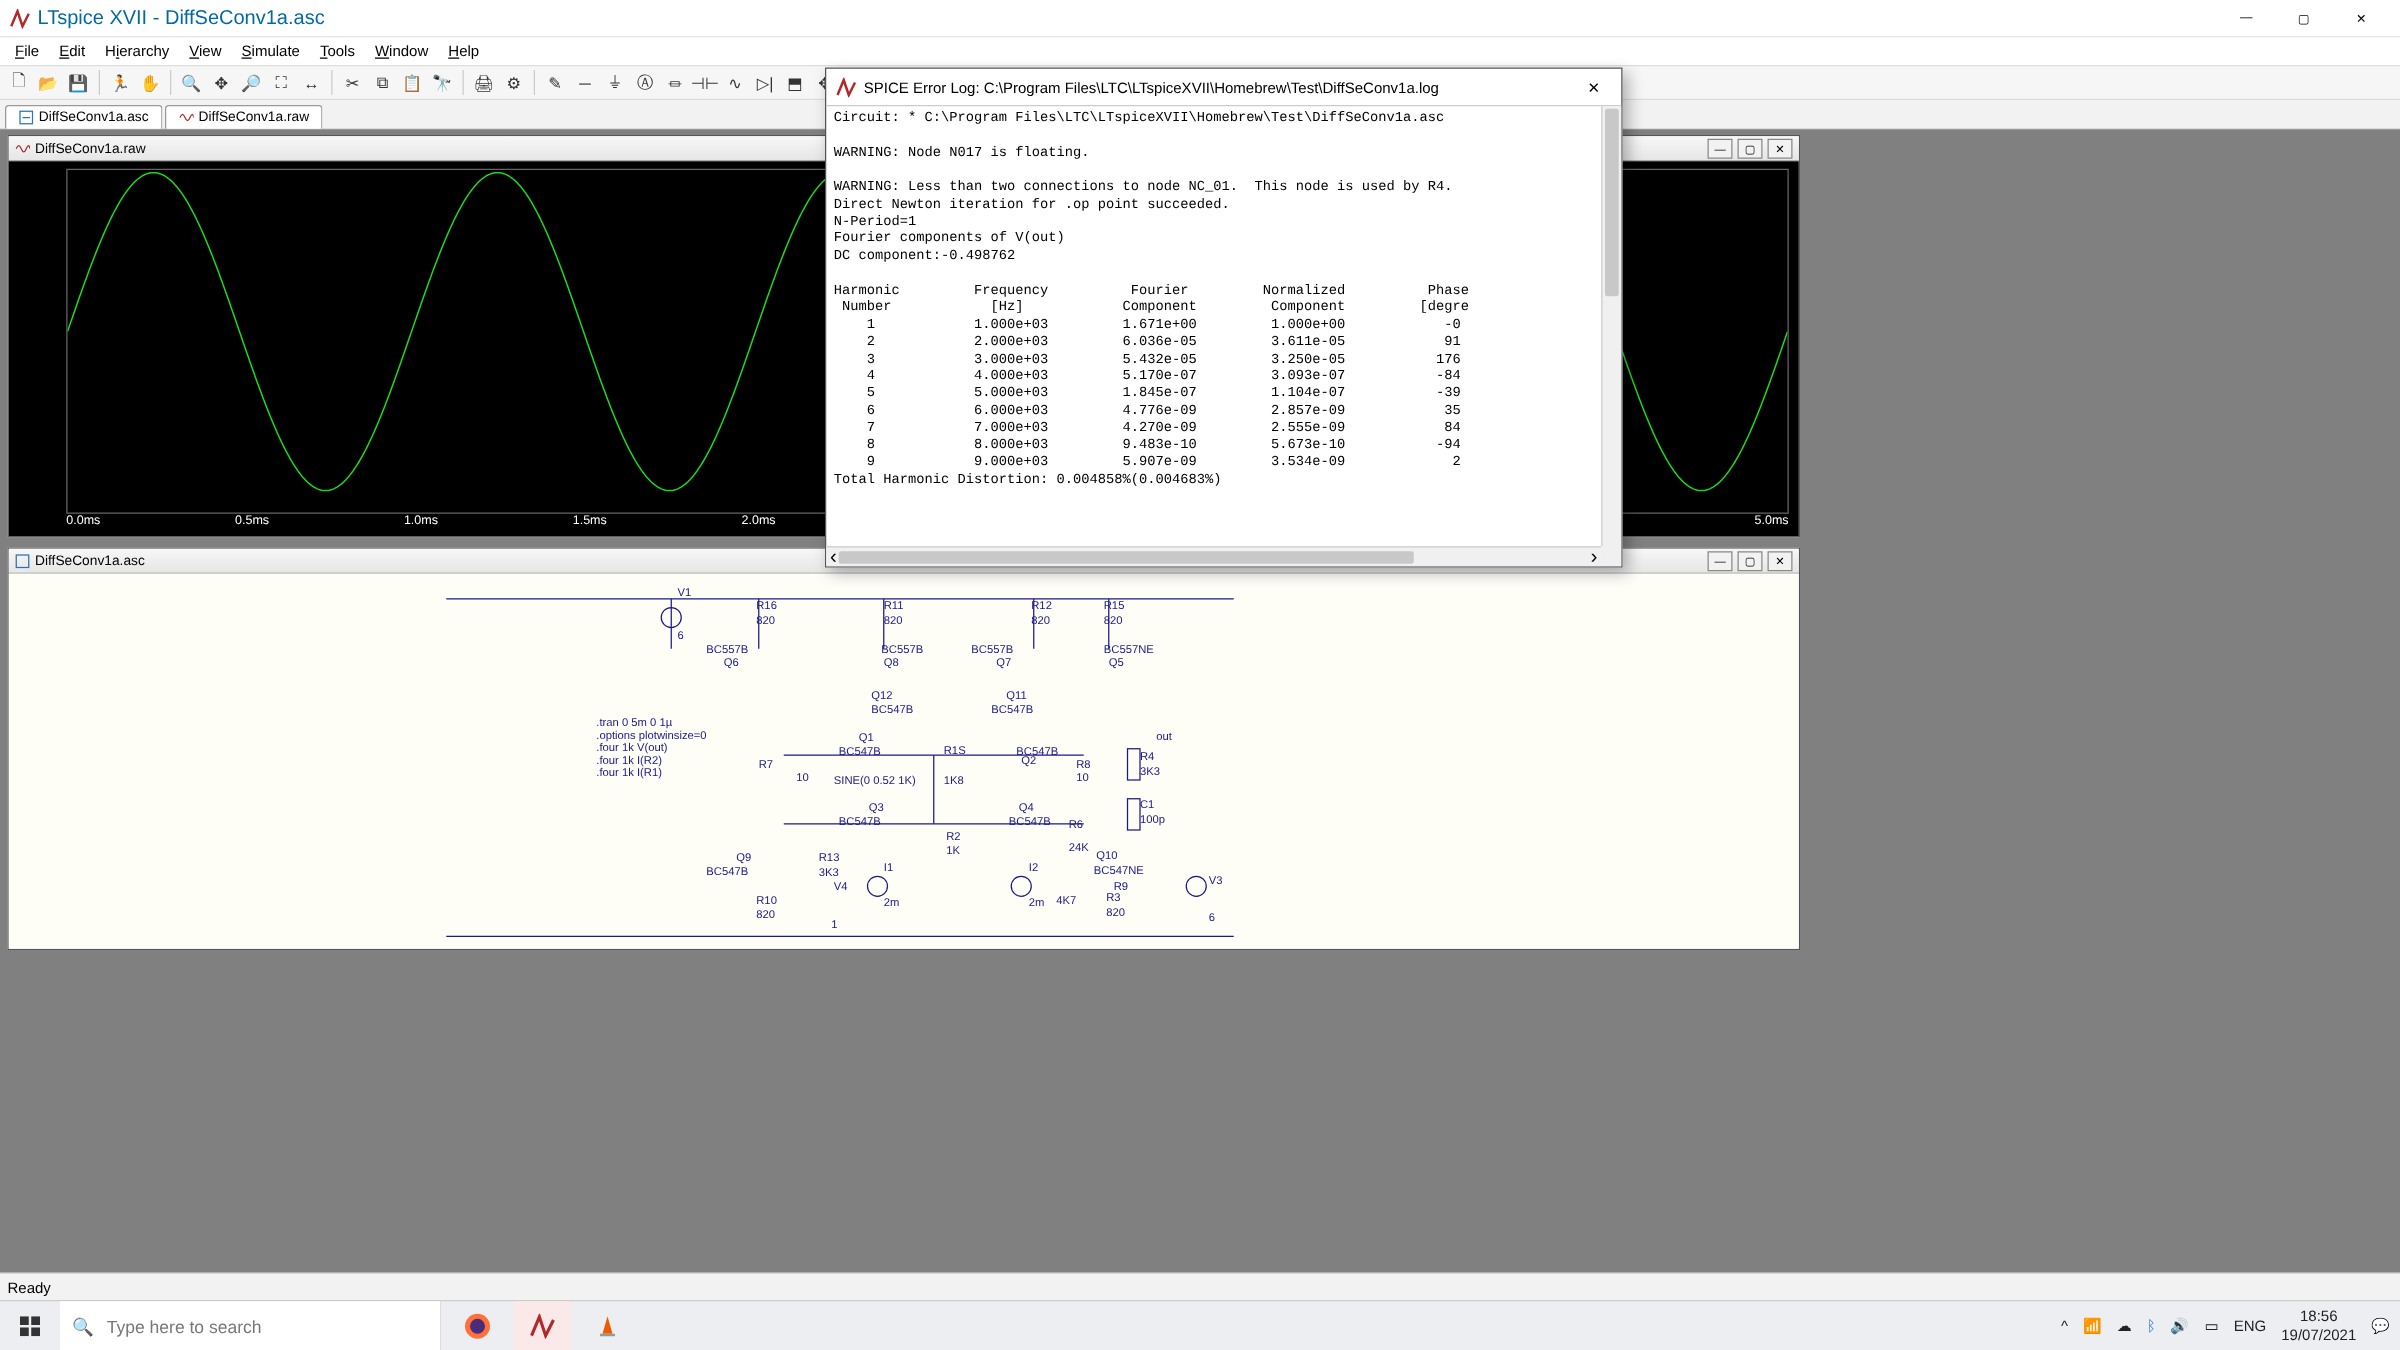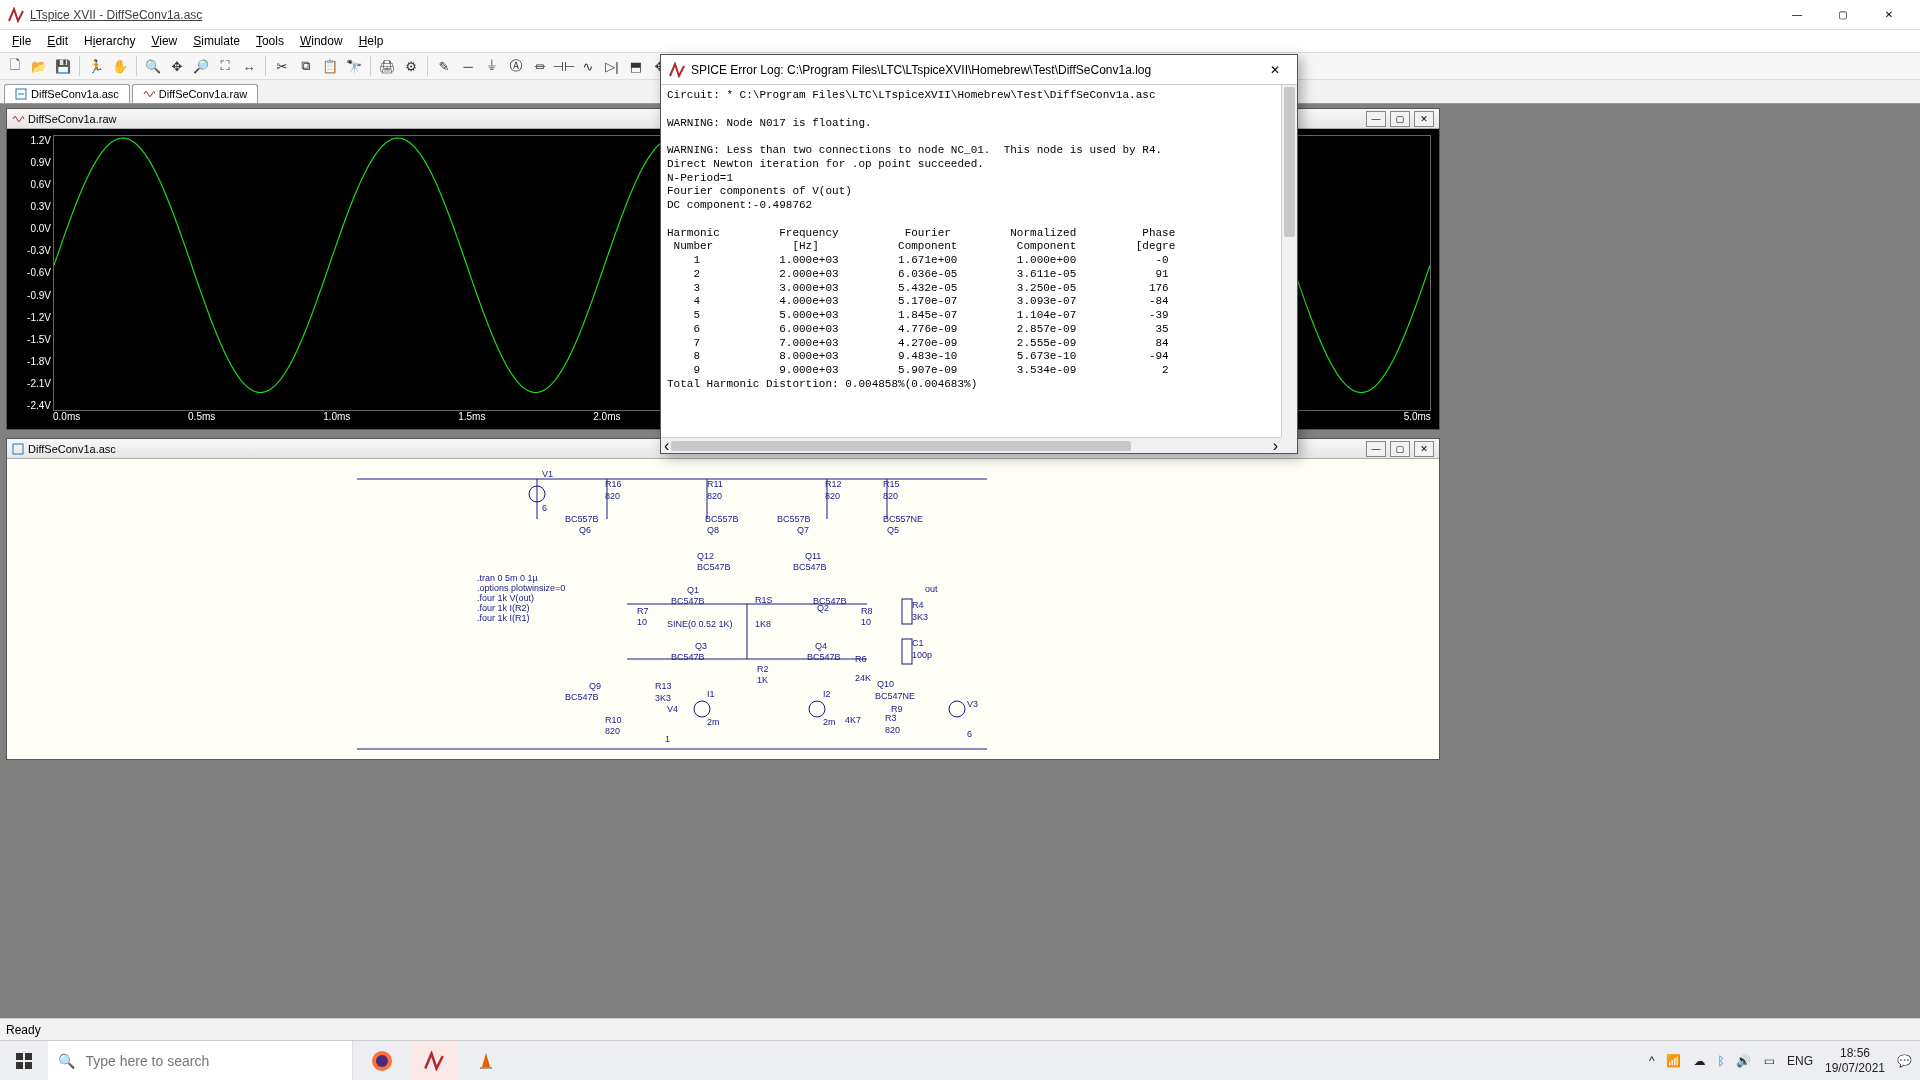--- a/index.html
+++ b/index.html
@@ -1,19 +1,19 @@
 <!DOCTYPE html>
 <html><head>
 <meta charset="utf-8">
 <style>
   * { box-sizing: border-box; margin: 0; padding: 0; font-family: "Segoe UI", Tahoma, sans-serif; }
   html, body { width: 1920px; height: 1080px; overflow: hidden; background: #fff; }
   .titlebar { height: 30px; background: #fff; display: flex; align-items: center; padding: 0 8px; border-bottom: 1px solid #ddd; }
   .titlebar .app-icon { width: 16px; height: 16px; margin-right: 6px; color: #b02a2a; }
-  .titlebar .title { font-size: 12px; color: #404040; flex: 1; text-decoration: underline; }
+  .titlebar .title { font-size: 16px; color: #0369a1; flex: 1; }
   .titlebar .win-controls { display: flex; }
   .titlebar .win-controls div { width: 46px; height: 30px; display: flex; align-items: center; justify-content: center; font-size: 10px; color: #000; }
   .menubar { height: 22px; display: flex; align-items: center; padding: 0 4px; font-size: 12px; background: #fff; }
   .menubar .menu { padding: 2px 8px; }
   .menubar .menu u { text-decoration: underline; }
   .toolbar { height: 28px; display: flex; align-items: center; padding: 2px 4px; border-top: 1px solid #ddd; border-bottom: 1px solid #ddd; background: #f6f6f6; gap: 2px; }
   .toolbar .tool { width: 22px; height: 22px; display: flex; align-items: center; justify-content: center; font-size: 13px; color: #333; border: 1px solid transparent; }
   .toolbar .sep { width: 1px; height: 20px; background: #ccc; margin: 0 3px; }
   .tabs { height: 24px; display: flex; align-items: flex-end; padding: 0 4px; background: #f2f2f2; border-bottom: 1px solid #999; font-size: 11px; }
   .tabs .tab { padding: 3px 10px; background: #fff; border: 1px solid #999; border-bottom: none; margin-right: 2px; border-radius: 3px 3px 0 0; display: flex; align-items: center; gap: 4px; }
@@ -148,35 +148,20 @@
       <svg width="12" height="12" viewBox="0 0 12 12">
           <path d="M1 6 Q3 1 5 6 T9 6 T12 6" fill="none" stroke="#b02a2a"></path>
         </svg>
       <span>DiffSeConv1a.raw</span>
       <div class="spacer"></div>
       <div class="pc">—</div>
       <div class="pc">▢</div>
       <div class="pc">✕</div>
     </div>
     <div class="waveform-body">
-      <div class="yaxis">
-        <span>1.2V</span>
-          <span>0.9V</span>
-          <span>0.6V</span>
-          <span>0.3V</span>
-          <span>0.0V</span>
-          <span>-0.3V</span>
-          <span>-0.6V</span>
-          <span>-0.9V</span>
-          <span>-1.2V</span>
-          <span>-1.5V</span>
-          <span>-1.8V</span>
-          <span>-2.1V</span>
-          <span>-2.4V</span>
-      </div>
       <div class="plot-area">
         <svg class="sine" width="100%" height="100%" viewBox="0 0 1380 278" preserveAspectRatio="none">
           <path id="sine-path" d="M0 131.18217666666666 L1 128.24485155397787 L2 125.30904865221424 L3 122.37628938344511 L4 119.44809359243692 L5 116.52597875902345 L6 113.61145921170214 L7 110.70604534286272 L8 107.8112428260564 L9 104.92855183570987 L10 102.05946626968984 L11 99.20547297511948 L12 96.36805097784952 L13 93.54867071598179 L14 90.74879327784407 L15 87.96986964480956 L16 85.21333993935428 L17 82.48063267874221 L18 79.77316403472406 L19 77.09233709963434 L20 74.43954115926621 L21 71.81615097290165 L22 69.22352606086932 L23 66.66300999999999 L24 64.13592972734435 L25 61.64359485251401 L26 59.18729697900187 L27 56.7683090348344 L28 54.387884612901416 L29 52.04725732130635 L30 49.74764014407333 L31 47.490224812541726 L32 45.27618118777505 L33 43.10665665430355 L34 40.98277552551457 L35 38.90563846099934 L36 36.876321896157975 L37 34.895877484357726 L38 32.965331551934526 L39 31.085684566319486 L40 29.25791061756641 L41 27.48295691354869 L42 25.76174328908752 L43 24.095161729265783 L44 22.48407590717389 L45 20.929320736328634 L46 19.431701937995683 L47 17.991995623639866 L48 16.61094789272147 L49 15.28927444604426 L50 14.027660214857804 L51 12.826759005905501 L52 11.687193162601886 L53 10.609553242515574 L54 9.594397711324234 L55 8.64225265340093 L56 7.753611499181147 L57 6.928934769452212 L58 6.168649836697398 L59 5.473150703618671 L60 4.8427977989525175 L61 4.277917790684626 L62 3.7788034167609226 L63 3.345713333381923 L64 2.978871980958786 L65 2.6784694678020173 L66 2.444661471601478 L67 2.2775691587489746 L68 2.1772791215470306 L69 2.1438433333332796 L70 2.1772791215470306 L71 2.2775691587489746 L72 2.444661471601478 L73 2.6784694678020173 L74 2.978871980958786 L75 3.345713333381923 L76 3.7788034167609226 L77 4.277917790684626 L78 4.8427977989525175 L79 5.473150703618671 L80 6.168649836697398 L81 6.928934769452212 L82 7.753611499181147 L83 8.64225265340093 L84 9.594397711324234 L85 10.609553242515574 L86 11.687193162601886 L87 12.826759005905444 L88 14.027660214857747 L89 15.28927444604426 L90 16.61094789272147 L91 17.991995623639866 L92 19.431701937995626 L93 20.929320736328634 L94 22.48407590717389 L95 24.095161729265783 L96 25.76174328908752 L97 27.482956913548662 L98 29.25791061756641 L99 31.085684566319486 L100 32.965331551934526 L101 34.8958774843577 L102 36.876321896157975 L103 38.90563846099934 L104 40.98277552551457 L105 43.10665665430355 L106 45.27618118777511 L107 47.490224812541754 L108 49.74764014407336 L109 52.04725732130635 L110 54.387884612901416 L111 56.76830903483432 L112 59.18729697900187 L113 61.643594852513985 L114 64.13592972734432 L115 66.66300999999996 L116 69.22352606086929 L117 71.81615097290165 L118 74.43954115926618 L119 77.0923370996343 L120 79.77316403472403 L121 82.48063267874221 L122 85.21333993935423 L123 87.96986964480953 L124 90.74879327784404 L125 93.54867071598181 L126 96.36805097784952 L127 99.20547297511948 L128 102.0594662696898 L129 104.9285518357099 L130 107.81124282605634 L131 110.70604534286275 L132 113.61145921170214 L133 116.52597875902345 L134 119.44809359243695 L135 122.37628938344514 L136 125.30904865221427 L137 128.24485155397787 L138 131.18217666666663 L139 134.11950177935543 L140 137.05530468111905 L141 139.98806394988821 L142 142.91625974089638 L143 145.83837457430985 L144 148.75289412163113 L145 151.65830799047055 L146 154.55311050727693 L147 157.43580149762337 L148 160.3048870636434 L149 163.15888035821374 L150 165.9963023554838 L151 168.81568261735146 L152 171.61556005548923 L153 174.39448368852374 L154 177.15101339397907 L155 179.88372065459114 L156 182.5911892986092 L157 185.27201623369893 L158 187.92481217406709 L159 190.54820236043162 L160 193.14082727246398 L161 195.70134333333334 L162 198.22842360598898 L163 200.72075848081928 L164 203.17705635433146 L165 205.59604429849892 L166 207.9764687204319 L167 210.31709601202695 L168 212.61671318925994 L169 214.8741285207916 L170 217.08817214555825 L171 219.25769667902978 L172 221.38157780781873 L173 223.45871487233396 L174 225.4880314371753 L175 227.46847584897563 L176 229.39902178139874 L177 231.27866876701387 L178 233.10644271576692 L179 234.88139641978458 L180 236.60261004424575 L181 238.26919160406757 L182 239.8802774261594 L183 241.43503259700464 L184 242.93265139533761 L185 244.37235770969346 L186 245.7534054406118 L187 247.0750788872891 L188 248.33669311847555 L189 249.53759432742783 L190 250.6771601707314 L191 251.7548000908177 L192 252.76995562200906 L193 253.7221006799324 L194 254.61074183415215 L195 255.4354185638811 L196 256.19570349663593 L197 256.8912026297146 L198 257.5215555343808 L199 258.0864355426487 L200 258.58554991657235 L201 259.0186399999514 L202 259.38548135237454 L203 259.68588386553125 L204 259.91969186173185 L205 260.0867841745843 L206 260.1870742117863 L207 260.22051 L208 260.1870742117863 L209 260.0867841745843 L210 259.91969186173185 L211 259.68588386553125 L212 259.38548135237454 L213 259.0186399999514 L214 258.58554991657235 L215 258.0864355426487 L216 257.5215555343808 L217 256.89120262971466 L218 256.19570349663593 L219 255.43541856388114 L220 254.61074183415215 L221 253.7221006799324 L222 252.76995562200912 L223 251.75480009081775 L224 250.67716017073144 L225 249.53759432742783 L226 248.33669311847555 L227 247.07507888728907 L228 245.75340544061189 L229 244.37235770969343 L230 242.9326513953377 L231 241.4350325970046 L232 239.88027742615944 L233 238.26919160406757 L234 236.60261004424578 L235 234.88139641978464 L236 233.10644271576695 L237 231.2786687670138 L238 229.39902178139883 L239 227.46847584897552 L240 225.4880314371754 L241 223.45871487233393 L242 221.38157780781876 L243 219.25769667902972 L244 217.08817214555836 L245 214.87412852079157 L246 212.61671318926 L247 210.31709601202695 L248 207.97646872043197 L249 205.59604429849895 L250 203.17705635433143 L251 200.72075848081937 L252 198.22842360598895 L253 195.7013433333334 L254 193.14082727246404 L255 190.54820236043173 L256 187.9248121740671 L257 185.27201623369908 L258 182.5911892986092 L259 179.88372065459112 L260 177.1510133939791 L261 174.3944836885238 L262 171.6155600554892 L263 168.81568261735157 L264 165.9963023554838 L265 163.15888035821388 L266 160.30488706364355 L267 157.43580149762354 L268 154.55311050727687 L269 151.65830799047058 L270 148.75289412163113 L271 145.83837457431 L272 142.9162597408964 L273 139.98806394988824 L274 137.05530468111905 L275 134.11950177935552 L276 131.1821766666667 L277 128.24485155397784 L278 125.3090486522143 L279 122.37628938344511 L280 119.44809359243689 L281 116.52597875902339 L282 113.61145921170214 L283 110.70604534286292 L284 107.81124282605649 L285 104.92855183570992 L286 102.05946626968984 L287 99.20547297511962 L288 96.36805097784955 L289 93.54867071598179 L290 90.74879327784416 L291 87.96986964480956 L292 85.21333993935426 L293 82.48063267874224 L294 79.77316403472415 L295 77.0923370996343 L296 74.43954115926638 L297 71.81615097290165 L298 69.22352606086943 L299 66.66300999999987 L300 64.1359297273444 L301 61.64359485251401 L302 59.18729697900193 L303 56.76830903483443 L304 54.38788461290136 L305 52.04725732130643 L306 49.74764014407333 L307 47.4902248125417 L308 45.276181187774995 L309 43.10665665430355 L310 40.98277552551451 L311 38.905638460999285 L312 36.87632189615806 L313 34.89587748435767 L314 32.96533155193458 L315 31.085684566319543 L316 29.25791061756641 L317 27.48295691354872 L318 25.761743289087576 L319 24.095161729265783 L320 22.48407590717389 L321 20.929320736328634 L322 19.431701937995626 L323 17.991995623639923 L324 16.61094789272147 L325 15.289274446044317 L326 14.027660214857804 L327 12.826759005905501 L328 11.687193162601943 L329 10.609553242515574 L330 9.59439771132429 L331 8.64225265340093 L332 7.753611499181147 L333 6.928934769452212 L334 6.168649836697398 L335 5.473150703618671 L336 4.8427977989525175 L337 4.277917790684683 L338 3.7788034167609226 L339 3.345713333381923 L340 2.978871980958786 L341 2.678469467802074 L342 2.444661471601421 L343 2.2775691587489746 L344 2.1772791215470306 L345 2.1438433333332796 L346 2.1772791215470306 L347 2.2775691587489746 L348 2.444661471601421 L349 2.6784694678020173 L350 2.978871980958786 L351 3.345713333381923 L352 3.7788034167609226 L353 4.277917790684626 L354 4.8427977989525175 L355 5.473150703618671 L356 6.168649836697455 L357 6.928934769452155 L358 7.7536114991810905 L359 8.642252653400874 L360 9.594397711324234 L361 10.609553242515574 L362 11.687193162601943 L363 12.826759005905444 L364 14.027660214857747 L365 15.289274446044203 L366 16.61094789272147 L367 17.99199562363981 L368 19.43170193799557 L369 20.929320736328634 L370 22.484075907173974 L371 24.095161729265783 L372 25.761743289087462 L373 27.482956913548634 L374 29.257910617566495 L375 31.085684566319486 L376 32.965331551934526 L377 34.895877484357754 L378 36.87632189615789 L379 38.90563846099931 L380 40.98277552551457 L381 43.10665665430358 L382 45.27618118777497 L383 47.49022481254161 L384 49.74764014407327 L385 52.04725732130652 L386 54.387884612901416 L387 56.76830903483446 L388 59.187296979001815 L389 61.64359485251396 L390 64.13592972734412 L391 66.66300999999982 L392 69.22352606086937 L393 71.81615097290177 L394 74.43954115926616 L395 77.09233709963434 L396 79.77316403472409 L397 82.48063267874227 L398 85.2133399393542 L399 87.9698696448095 L400 90.74879327784407 L401 93.54867071598181 L402 96.36805097784935 L403 99.20547297511939 L404 102.05946626968978 L405 104.92855183570987 L406 107.81124282605617 L407 110.70604534286284 L408 113.61145921170228 L409 116.52597875902342 L410 119.44809359243692 L411 122.37628938344494 L412 125.30904865221413 L413 128.24485155397753 L414 131.1821766666666 L415 134.11950177935546 L416 137.05530468111908 L417 139.98806394988807 L418 142.91625974089635 L419 145.8383745743098 L420 148.75289412163116 L421 151.6583079904704 L422 154.5531105072768 L423 157.43580149762334 L424 160.30488706364366 L425 163.15888035821382 L426 165.99630235548364 L427 168.8156826173514 L428 171.61556005548937 L429 174.39448368852374 L430 177.15101339397904 L431 179.88372065459117 L432 182.59118929860935 L433 185.2720162336989 L434 187.92481217406706 L435 190.54820236043167 L436 193.14082727246407 L437 195.70134333333323 L438 198.2284236059889 L439 200.72075848081948 L440 203.17705635433146 L441 205.59604429849878 L442 207.97646872043185 L443 210.31709601202687 L444 212.61671318925977 L445 214.87412852079143 L446 217.08817214555827 L447 219.25769667902983 L448 221.3815778078187 L449 223.45871487233393 L450 225.48803143717535 L451 227.46847584897563 L452 229.39902178139874 L453 231.27866876701378 L454 233.1064427157669 L455 234.88139641978464 L456 236.60261004424567 L457 238.2691916040675 L458 239.8802774261594 L459 241.43503259700464 L460 242.93265139533756 L461 244.37235770969346 L462 245.75340544061189 L463 247.07507888728907 L464 248.33669311847552 L465 249.53759432742774 L466 250.67716017073138 L467 251.75480009081778 L468 252.76995562200906 L469 253.7221006799324 L470 254.61074183415215 L471 255.4354185638811 L472 256.19570349663593 L473 256.8912026297146 L474 257.5215555343808 L475 258.0864355426487 L476 258.58554991657235 L477 259.0186399999514 L478 259.38548135237454 L479 259.68588386553125 L480 259.91969186173185 L481 260.0867841745843 L482 260.1870742117863 L483 260.22051 L484 260.1870742117863 L485 260.0867841745843 L486 259.91969186173185 L487 259.68588386553125 L488 259.38548135237454 L489 259.0186399999514 L490 258.58554991657235 L491 258.0864355426487 L492 257.5215555343808 L493 256.8912026297146 L494 256.19570349663593 L495 255.43541856388117 L496 254.61074183415224 L497 253.72210067993242 L498 252.7699556220091 L499 251.7548000908178 L500 250.6771601707314 L501 249.53759432742777 L502 248.33669311847558 L503 247.0750788872891 L504 245.75340544061183 L505 244.3723577096934 L506 242.93265139533773 L507 241.4350325970047 L508 239.88027742615944 L509 238.26919160406754 L510 236.60261004424584 L511 234.88139641978472 L512 233.10644271576695 L513 231.27866876701387 L514 229.39902178139891 L515 227.46847584897557 L516 225.48803143717527 L517 223.458714872334 L518 221.3815778078188 L519 219.25769667902992 L520 217.08817214555836 L521 214.87412852079152 L522 212.61671318926003 L523 210.31709601202698 L524 207.9764687204319 L525 205.5960442984989 L526 203.17705635433154 L527 200.72075848081943 L528 198.228423605989 L529 195.7013433333333 L530 193.14082727246415 L531 190.5482023604318 L532 187.92481217406714 L533 185.27201623369902 L534 182.59118929860944 L535 179.8837206545913 L536 177.15101339397893 L537 174.39448368852385 L538 171.61556005548925 L539 168.81568261735148 L540 165.99630235548375 L541 163.15888035821393 L542 160.30488706364378 L543 157.43580149762346 L544 154.55311050727693 L545 151.65830799047075 L546 148.75289412163127 L547 145.83837457430968 L548 142.91625974089644 L549 139.9880639498884 L550 137.05530468111922 L551 134.11950177935555 L552 131.18217666666672 L553 128.24485155397812 L554 125.30904865221424 L555 122.37628938344506 L556 119.448093592437 L557 116.52597875902373 L558 113.61145921170217 L559 110.70604534286295 L560 107.81124282605631 L561 104.92855183570995 L562 102.0594662696897 L563 99.20547297511953 L564 96.36805097784946 L565 93.54867071598196 L566 90.74879327784441 L567 87.96986964480959 L568 85.21333993935454 L569 82.48063267874215 L570 79.7731640347242 L571 77.09233709963442 L572 74.4395411592663 L573 71.81615097290165 L574 69.22352606086949 L575 66.66300999999993 L576 64.13592972734443 L577 61.643594852513814 L578 59.18729697900187 L579 56.76830903483432 L580 54.3878846129015 L581 52.0472573213066 L582 49.74764014407336 L583 47.490224812541555 L584 45.27618118777505 L585 43.106656654303634 L586 40.982775525514626 L587 38.90563846099937 L588 36.87632189615812 L589 34.89587748435784 L590 32.96533155193447 L591 31.085684566319543 L592 29.25791061756658 L593 27.48295691354869 L594 25.76174328908752 L595 24.09516172926584 L596 22.48407590717403 L597 20.92932073632869 L598 19.431701937995513 L599 17.991995623639866 L600 16.610947892721526 L601 15.28927444604426 L602 14.027660214857804 L603 12.826759005905615 L604 11.687193162601943 L605 10.609553242515517 L606 9.59439771132429 L607 8.642252653401044 L608 7.753611499181147 L609 6.928934769452269 L610 6.168649836697455 L611 5.473150703618728 L612 4.8427977989525175 L613 4.277917790684683 L614 3.7788034167609226 L615 3.345713333381923 L616 2.978871980958729 L617 2.6784694678020173 L618 2.444661471601421 L619 2.2775691587489746 L620 2.1772791215470306 L621 2.1438433333332796 L622 2.1772791215470306 L623 2.2775691587489746 L624 2.444661471601421 L625 2.6784694678020173 L626 2.978871980958843 L627 3.345713333381923 L628 3.7788034167609226 L629 4.277917790684626 L630 4.842797798952461 L631 5.473150703618614 L632 6.168649836697398 L633 6.928934769452212 L634 7.7536114991810905 L635 8.642252653400874 L636 9.594397711324234 L637 10.609553242515688 L638 11.687193162601943 L639 12.826759005905444 L640 14.027660214857747 L641 15.289274446044317 L642 16.61094789272147 L643 17.99199562363981 L644 19.431701937995683 L645 20.929320736328634 L646 22.484075907173718 L647 24.095161729265783 L648 25.761743289087576 L649 27.482956913548605 L650 29.25791061756624 L651 31.085684566319486 L652 32.96533155193438 L653 34.895877484357726 L654 36.87632189615786 L655 38.905638460999285 L656 40.98277552551451 L657 43.10665665430355 L658 45.27618118777491 L659 47.490224812541754 L660 49.74764014407327 L661 52.04725732130615 L662 54.38788461290136 L663 56.76830903483443 L664 59.187296979001786 L665 61.64359485251373 L666 64.13592972734432 L667 66.66300999999979 L668 69.22352606086937 L669 71.81615097290154 L670 74.43954115926616 L671 77.0923370996343 L672 79.77316403472406 L673 82.48063267874204 L674 85.21333993935394 L675 87.96986964480948 L676 90.74879327784427 L677 93.54867071598181 L678 96.36805097784932 L679 99.20547297511936 L680 102.05946626969 L681 104.92855183570984 L682 107.81124282605617 L683 110.70604534286281 L684 113.61145921170225 L685 116.52597875902362 L686 119.44809359243689 L687 122.37628938344514 L688 125.3090486522141 L689 128.2448515539775 L690 131.1821766666666 L691 134.11950177935518 L692 137.05530468111905 L693 139.98806394988802 L694 142.91625974089607 L695 145.83837457430954 L696 148.7528941216309 L697 151.6583079904708 L698 154.55311050727698 L699 157.43580149762334 L700 160.30488706364363 L701 163.1588803582138 L702 165.9963023554836 L703 168.81568261735134 L704 171.61556005548888 L705 174.39448368852413 L706 177.1510133939792 L707 179.88372065459114 L708 182.59118929860952 L709 185.27201623369908 L710 187.92481217406703 L711 190.54820236043184 L712 193.14082727246404 L713 195.7013433333332 L714 198.22842360598867 L715 200.72075848081892 L716 203.17705635433123 L717 205.59604429849858 L718 207.97646872043143 L719 210.31709601202704 L720 212.61671318925994 L721 214.87412852079174 L722 217.08817214555825 L723 219.25769667902964 L724 221.38157780781884 L725 223.45871487233393 L726 225.48803143717515 L727 227.46847584897563 L728 229.3990217813987 L729 231.2786687670136 L730 233.10644271576686 L731 234.8813964197845 L732 236.60261004424578 L733 238.26919160406746 L734 239.88027742615924 L735 241.4350325970046 L736 242.93265139533753 L737 244.37235770969323 L738 245.75340544061174 L739 247.07507888728892 L740 248.3366931184757 L741 249.5375943274279 L742 250.67716017073144 L743 251.75480009081767 L744 252.76995562200895 L745 253.72210067993234 L746 254.6107418341521 L747 255.43541856388103 L748 256.19570349663604 L749 256.89120262971466 L750 257.5215555343808 L751 258.08643554264876 L752 258.58554991657235 L753 259.0186399999514 L754 259.38548135237454 L755 259.68588386553125 L756 259.91969186173185 L757 260.0867841745843 L758 260.1870742117863 L759 260.22051 L760 260.1870742117863 L761 260.08678417458435 L762 259.91969186173185 L763 259.68588386553125 L764 259.38548135237454 L765 259.0186399999514 L766 258.5855499165724 L767 258.0864355426487 L768 257.5215555343808 L769 256.89120262971466 L770 256.1957034966358 L771 255.43541856388106 L772 254.61074183415215 L773 253.72210067993242 L774 252.76995562200904 L775 251.75480009081775 L776 250.67716017073147 L777 249.537594327428 L778 248.33669311847558 L779 247.0750788872892 L780 245.75340544061206 L781 244.37235770969352 L782 242.93265139533784 L783 241.43503259700447 L784 239.88027742615935 L785 238.26919160406757 L786 236.6026100442456 L787 234.88139641978458 L788 233.10644271576697 L789 231.27866876701373 L790 229.3990217813988 L791 227.46847584897574 L792 225.48803143717527 L793 223.45871487233404 L794 221.38157780781864 L795 219.25769667902978 L796 217.0881721455584 L797 214.87412852079154 L798 212.61671318926005 L799 210.31709601202718 L800 207.97646872043197 L801 205.59604429849912 L802 203.1770563543314 L803 200.72075848081943 L804 198.2284236059892 L805 195.70134333333334 L806 193.14082727246415 L807 190.548202360432 L808 187.92481217406717 L809 185.27201623369922 L810 182.59118929860927 L811 179.8837206545913 L812 177.15101339397938 L813 174.39448368852342 L814 171.61556005548906 L815 168.8156826173515 L816 165.99630235548355 L817 163.15888035821374 L818 160.30488706364358 L819 157.4358014976233 L820 154.55311050727693 L821 151.65830799047075 L822 148.75289412163156 L823 145.8383745743104 L824 142.9162597408967 L825 139.98806394988867 L826 137.0553046811197 L827 134.11950177935535 L828 131.18217666666675 L829 128.2448515539777 L830 125.30904865221424 L831 122.37628938344531 L832 119.44809359243678 L833 116.52597875902356 L834 113.61145921170242 L835 110.70604534286272 L836 107.81124282605654 L837 104.92855183570981 L838 102.05946626968989 L839 99.20547297511976 L840 96.36805097784952 L841 93.54867071598196 L842 90.74879327784441 L843 87.96986964480965 L844 85.21333993935454 L845 82.48063267874221 L846 79.77316403472423 L847 77.09233709963468 L848 74.43954115926587 L849 71.81615097290148 L850 69.22352606086929 L851 66.66301000000013 L852 64.13592972734466 L853 61.64359485251444 L854 59.1872969790021 L855 56.76830903483477 L856 54.38788461290116 L857 52.04725732130629 L858 49.74764014407339 L859 47.490224812541555 L860 45.27618118777505 L861 43.10665665430369 L862 40.982775525514484 L863 38.9056384609994 L864 36.87632189615783 L865 34.8958774843577 L866 32.96533155193461 L867 31.085684566319713 L868 29.25791061756641 L869 27.482956913548833 L870 25.76174328908752 L871 24.09516172926584 L872 22.484075907173832 L873 20.92932073632869 L874 19.43170193799574 L875 17.991995623639866 L876 16.610947892721526 L877 15.289274446044374 L878 14.027660214857633 L879 12.826759005905387 L880 11.687193162601886 L881 10.60955324251563 L882 9.594397711324348 L883 8.642252653400988 L884 7.753611499181204 L885 6.928934769452326 L886 6.168649836697455 L887 5.473150703618785 L888 4.842797798952574 L889 4.277917790684683 L890 3.7788034167610363 L891 3.345713333381809 L892 2.978871980958729 L893 2.678469467802074 L894 2.444661471601421 L895 2.2775691587489746 L896 2.1772791215470306 L897 2.1438433333332796 L898 2.1772791215470306 L899 2.2775691587490314 L900 2.444661471601478 L901 2.6784694678020173 L902 2.978871980958786 L903 3.345713333381923 L904 3.7788034167609226 L905 4.277917790684626 L906 4.842797798952461 L907 5.473150703618728 L908 6.168649836697341 L909 6.928934769452098 L910 7.753611499181147 L911 8.642252653400874 L912 9.59439771132412 L913 10.609553242515517 L914 11.687193162601773 L915 12.82675900590533 L916 14.027660214857747 L917 15.28927444604409 L918 16.61094789272147 L919 17.99199562363981 L920 19.4317019379954 L921 20.92932073632886 L922 22.484075907173974 L923 24.095161729265755 L924 25.76174328908766 L925 27.48295691354869 L926 29.257910617566324 L927 31.08568456631957 L928 32.96533155193447 L929 34.895877484357555 L930 36.87632189615772 L931 38.905638460998944 L932 40.98277552551434 L933 43.10665665430321 L934 45.27618118777522 L935 47.490224812541754 L936 49.74764014407327 L937 52.04725732130649 L938 54.38788461290136 L939 56.7683090348342 L940 59.1872969790019 L941 61.64359485251384 L942 64.13592972734409 L943 66.66300999999996 L944 69.22352606086915 L945 71.81615097290174 L946 74.43954115926613 L947 77.09233709963405 L948 79.77316403472403 L949 82.48063267874198 L950 85.21333993935392 L951 87.96986964480945 L952 90.74879327784379 L953 93.54867071598179 L954 96.36805097784932 L955 99.20547297511911 L956 102.05946626969015 L957 104.92855183571004 L958 107.81124282605634 L959 110.70604534286255 L960 113.61145921170177 L961 116.52597875902336 L962 119.4480935924366 L963 122.37628938344463 L964 125.30904865221453 L965 128.24485155397795 L966 131.18217666666655 L967 134.1195017793556 L968 137.05530468111903 L969 139.98806394988844 L970 142.9162597408965 L971 145.83837457430974 L972 148.75289412163133 L973 151.65830799047058 L974 154.55311050727676 L975 157.43580149762306 L976 160.30488706364292 L977 163.15888035821354 L978 165.9963023554838 L979 168.81568261735134 L980 171.6155600554893 L981 174.39448368852368 L982 177.15101339397876 L983 179.88372065459112 L984 182.59118929860907 L985 185.27201623369862 L986 187.9248121740674 L987 190.5482023604318 L988 193.14082727246398 L989 195.70134333333317 L990 198.22842360598864 L991 200.72075848081926 L992 203.17705635433123 L993 205.59604429849855 L994 207.9764687204318 L995 210.31709601202664 L996 212.61671318925988 L997 214.87412852079137 L998 217.0881721455579 L999 219.25769667902998 L1000 221.38157780781881 L1001 223.4587148723339 L1002 225.48803143717544 L1003 227.46847584897557 L1004 229.3990217813987 L1005 231.27866876701358 L1006 233.10644271576683 L1007 234.88139641978472 L1008 236.60261004424575 L1009 238.26919160406743 L1010 239.88027742615947 L1011 241.4350325970046 L1012 242.93265139533753 L1013 244.37235770969343 L1014 245.75340544061174 L1015 247.07507888728912 L1016 248.33669311847552 L1017 249.5375943274277 L1018 250.6771601707314 L1019 251.75480009081767 L1020 252.76995562200895 L1021 253.72210067993234 L1022 254.6107418341521 L1023 255.43541856388114 L1024 256.1957034966359 L1025 256.89120262971454 L1026 257.5215555343808 L1027 258.08643554264864 L1028 258.5855499165723 L1029 259.01863999995146 L1030 259.38548135237454 L1031 259.68588386553125 L1032 259.91969186173185 L1033 260.0867841745843 L1034 260.1870742117863 L1035 260.22051 L1036 260.1870742117863 L1037 260.08678417458435 L1038 259.9196918617319 L1039 259.6858838655313 L1040 259.38548135237454 L1041 259.0186399999515 L1042 258.58554991657235 L1043 258.0864355426487 L1044 257.5215555343808 L1045 256.8912026297146 L1046 256.19570349663593 L1047 255.4354185638812 L1048 254.61074183415215 L1049 253.72210067993242 L1050 252.76995562200904 L1051 251.75480009081778 L1052 250.6771601707315 L1053 249.53759432742783 L1054 248.33669311847558 L1055 247.07507888728924 L1056 245.75340544061186 L1057 244.37235770969355 L1058 242.93265139533764 L1059 241.4350325970047 L1060 239.8802774261596 L1061 238.26919160406757 L1062 236.6026100442459 L1063 234.8813964197849 L1064 233.106442715767 L1065 231.27866876701373 L1066 229.39902178139883 L1067 227.46847584897574 L1068 225.4880314371756 L1069 223.45871487233404 L1070 221.38157780781899 L1071 219.25769667903015 L1072 217.08817214555808 L1073 214.87412852079154 L1074 212.61671318926008 L1075 210.31709601202684 L1076 207.97646872043197 L1077 205.59604429849875 L1078 203.1770563543314 L1079 200.72075848081946 L1080 198.22842360598884 L1081 195.70134333333337 L1082 193.1408272724642 L1083 190.54820236043201 L1084 187.92481217406763 L1085 185.27201623369888 L1086 182.59118929860932 L1087 179.88372065459131 L1088 177.15101339397899 L1089 174.3944836885239 L1090 171.61556005548954 L1091 168.81568261735157 L1092 165.99630235548403 L1093 163.15888035821376 L1094 160.30488706364318 L1095 157.4358014976233 L1096 154.55311050727698 L1097 151.65830799047077 L1098 148.75289412163158 L1099 145.83837457430997 L1100 142.91625974089675 L1101 139.98806394988867 L1102 137.05530468111928 L1103 134.11950177935583 L1104 131.18217666666678 L1105 128.24485155397818 L1106 125.30904865221476 L1107 122.37628938344486 L1108 119.4480935924368 L1109 116.52597875902362 L1110 113.611459211702 L1111 110.70604534286275 L1112 107.81124282605657 L1113 104.92855183571027 L1114 102.0594662696904 L1115 99.20547297511936 L1116 96.36805097784952 L1117 93.54867071598198 L1118 90.74879327784447 L1119 87.9698696448101 L1120 85.21333993935414 L1121 82.48063267874224 L1122 79.77316403472426 L1123 77.09233709963385 L1124 74.43954115926593 L1125 71.81615097290151 L1126 69.22352606086932 L1127 66.66301000000016 L1128 64.13592972734432 L1129 61.64359485251407 L1130 59.18729697900213 L1131 56.7683090348348 L1132 54.38788461290193 L1133 52.04725732130706 L1134 49.747640144073415 L1135 47.49022481254198 L1136 45.27618118777539 L1137 43.10665665430335 L1138 40.982775525514484 L1139 38.9056384609994 L1140 36.876321896158174 L1141 34.89587748435804 L1142 32.96533155193467 L1143 31.085684566319742 L1144 29.257910617566438 L1145 27.482956913548577 L1146 25.76174328908752 L1147 24.095161729265868 L1148 22.484075907174116 L1149 20.929320736328975 L1150 19.43170193799557 L1151 17.991995623639866 L1152 16.610947892721583 L1153 15.289274446043976 L1154 14.027660214857633 L1155 12.826759005905387 L1156 11.687193162601886 L1157 10.60955324251563 L1158 9.594397711324234 L1159 8.642252653400988 L1160 7.753611499181204 L1161 6.928934769452326 L1162 6.168649836697568 L1163 5.473150703618899 L1164 4.8427977989525175 L1165 4.277917790684683 L1166 3.7788034167608657 L1167 3.345713333381809 L1168 2.978871980958786 L1169 2.678469467802074 L1170 2.444661471601478 L1171 2.2775691587490314 L1172 2.1772791215470306 L1173 2.1438433333332796 L1174 2.1772791215470306 L1175 2.2775691587489746 L1176 2.444661471601421 L1177 2.6784694678020173 L1178 2.978871980958729 L1179 3.345713333381809 L1180 3.7788034167610363 L1181 4.277917790684569 L1182 4.842797798952461 L1183 5.473150703618614 L1184 6.168649836697284 L1185 6.928934769452269 L1186 7.753611499181147 L1187 8.642252653400874 L1188 9.59439771132429 L1189 10.609553242515517 L1190 11.687193162601773 L1191 12.82675900590533 L1192 14.02766021485752 L1193 15.28927444604426 L1194 16.610947892721413 L1195 17.99199562363981 L1196 19.43170193799591 L1197 20.92932073632886 L1198 22.484075907173974 L1199 24.095161729265698 L1200 25.761743289087406 L1201 27.48295691354869 L1202 29.257910617566296 L1203 31.085684566319543 L1204 32.96533155193447 L1205 34.895877484357555 L1206 36.87632189615772 L1207 38.905638460999256 L1208 40.98277552551431 L1209 43.10665665430383 L1210 45.276181187775194 L1211 47.490224812541754 L1212 49.74764014407319 L1213 52.04725732130609 L1214 54.38788461290096 L1215 56.768309034834544 L1216 59.1872969790019 L1217 61.643594852513814 L1218 64.13592972734406 L1219 66.66300999999953 L1220 69.22352606086912 L1221 71.81615097290128 L1222 74.4395411592657 L1223 77.09233709963442 L1224 79.77316403472403 L1225 82.48063267874198 L1226 85.21333993935389 L1227 87.969869644809 L1228 90.74879327784421 L1229 93.54867071598176 L1230 96.36805097784926 L1231 99.20547297511953 L1232 102.05946626969015 L1233 104.92855183571001 L1234 107.81124282605631 L1235 110.7060453428625 L1236 113.61145921170217 L1237 116.52597875902333 L1238 119.44809359243658 L1239 122.37628938344554 L1240 125.30904865221447 L1241 128.24485155397792 L1242 131.18217666666652 L1243 134.11950177935512 L1244 137.05530468111945 L1245 139.9880639498884 L1246 142.91625974089646 L1247 145.8383745743097 L1248 148.75289412163085 L1249 151.65830799047006 L1250 154.5531105072767 L1251 157.43580149762303 L1252 160.3048870636438 L1253 163.15888035821393 L1254 165.99630235548375 L1255 168.81568261735129 L1256 171.61556005548886 L1257 174.39448368852322 L1258 177.15101339397916 L1259 179.88372065459106 L1260 182.59118929860904 L1261 185.2720162336986 L1262 187.92481217406657 L1263 190.5482023604318 L1264 193.14082727246398 L1265 195.7013433333331 L1266 198.228423605989 L1267 200.72075848081926 L1268 203.17705635433117 L1269 205.5960442984985 L1270 207.9764687204314 L1271 210.31709601202698 L1272 212.61671318925988 L1273 214.87412852079137 L1274 217.08817214555856 L1275 219.25769667902995 L1276 221.38157780781881 L1277 223.45871487233387 L1278 225.48803143717512 L1279 227.46847584897557 L1280 229.39902178139866 L1281 231.27866876701358 L1282 233.10644271576712 L1283 234.88139641978472 L1284 236.60261004424575 L1285 238.26919160406743 L1286 239.88027742615924 L1287 241.43503259700435 L1288 242.93265139533773 L1289 244.3723577096934 L1290 245.75340544061171 L1291 247.0750788872889 L1292 248.3366931184753 L1293 249.53759432742788 L1294 250.6771601707314 L1295 251.75480009081767 L1296 252.7699556220091 L1297 253.72210067993234 L1298 254.6107418341521 L1299 255.435418563881 L1300 256.19570349663576 L1301 256.89120262971466 L1302 257.5215555343808 L1303 258.08643554264864 L1304 258.5855499165723 L1305 259.01863999995135 L1306 259.38548135237454 L1307 259.68588386553125 L1308 259.91969186173185 L1309 260.0867841745843 L1310 260.1870742117863 L1311 260.22051 L1312 260.1870742117863 L1313 260.08678417458435 L1314 259.91969186173185 L1315 259.68588386553125 L1316 259.3854813523746 L1317 259.01863999995135 L1318 258.58554991657235 L1319 258.0864355426487 L1320 257.5215555343808 L1321 256.8912026297147 L1322 256.19570349663604 L1323 255.43541856388106 L1324 254.61074183415215 L1325 253.72210067993228 L1326 252.76995562200906 L1327 251.75480009081778 L1328 250.6771601707315 L1329 249.53759432742802 L1330 248.33669311847578 L1331 247.07507888728904 L1332 245.75340544061189 L1333 244.37235770969357 L1334 242.93265139533787 L1335 241.43503259700498 L1336 239.88027742615938 L1337 238.26919160406757 L1338 236.60261004424592 L1339 234.88139641978464 L1340 233.106442715767 L1341 231.27866876701378 L1342 229.39902178139886 L1343 227.46847584897577 L1344 225.48803143717532 L1345 223.4587148723341 L1346 221.381577807819 L1347 219.25769667903015 L1348 217.0881721455588 L1349 214.87412852079228 L1350 212.6167131892601 L1351 210.3170960120272 L1352 207.97646872043163 L1353 205.59604429849878 L1354 203.17705635433146 L1355 200.72075848081948 L1356 198.22842360598924 L1357 195.7013433333338 L1358 193.14082727246424 L1359 190.54820236043204 L1360 187.9248121740668 L1361 185.27201623369888 L1362 182.59118929860932 L1363 179.88372065459134 L1364 177.15101339397944 L1365 174.39448368852436 L1366 171.61556005548914 L1367 168.8156826173516 L1368 165.9963023554836 L1369 163.1588803582138 L1370 160.3048870636432 L1371 157.43580149762334 L1372 154.55311050727698 L1373 151.6583079904708 L1374 148.75289412163116 L1375 145.83837457431002 L1376 142.91625974089678 L1377 139.98806394988873 L1378 137.05530468111976 L1379 134.11950177935543 L1380 131.1821766666668 "></path>
         </svg>
       </div>
       <div class="xaxis">
         <span>0.0ms</span>
           <span>0.5ms</span>
           <span>1.0ms</span>
           <span>1.5ms</span>
@@ -246,21 +231,21 @@
       <div class="schem-label" style="left:876px;top:55px">BC557NE</div>
       <div class="schem-label" style="left:880px;top:66px">Q5</div>
       <div class="schem-label" style="left:690px;top:92px">Q12</div>
       <div class="schem-label" style="left:690px;top:103px">BC547B</div>
       <div class="schem-label" style="left:798px;top:92px">Q11</div>
       <div class="schem-label" style="left:786px;top:103px">BC547B</div>
       <div class="schem-label" style="left:680px;top:126px">Q1</div>
       <div class="schem-label" style="left:664px;top:137px">BC547B</div>
       <div class="schem-label" style="left:810px;top:144px">Q2</div>
       <div class="schem-label" style="left:806px;top:137px">BC547B</div>
-      <div class="schem-label" style="left:630px;top:147px">R7</div>
+      <div class="schem-label" style="left:600px;top:147px">R7</div>
       <div class="schem-label" style="left:630px;top:158px">10</div>
       <div class="schem-label" style="left:854px;top:147px">R8</div>
       <div class="schem-label" style="left:854px;top:158px">10</div>
       <div class="schem-label" style="left:748px;top:136px">R1S</div>
       <div class="schem-label" style="left:748px;top:160px">1K8</div>
       <div class="schem-label" style="left:660px;top:160px">SINE(0 0.52 1K)</div>
       <div class="schem-label" style="left:688px;top:182px">Q3</div>
       <div class="schem-label" style="left:664px;top:193px">BC547B</div>
       <div class="schem-label" style="left:808px;top:182px">Q4</div>
       <div class="schem-label" style="left:800px;top:193px">BC547B</div>

